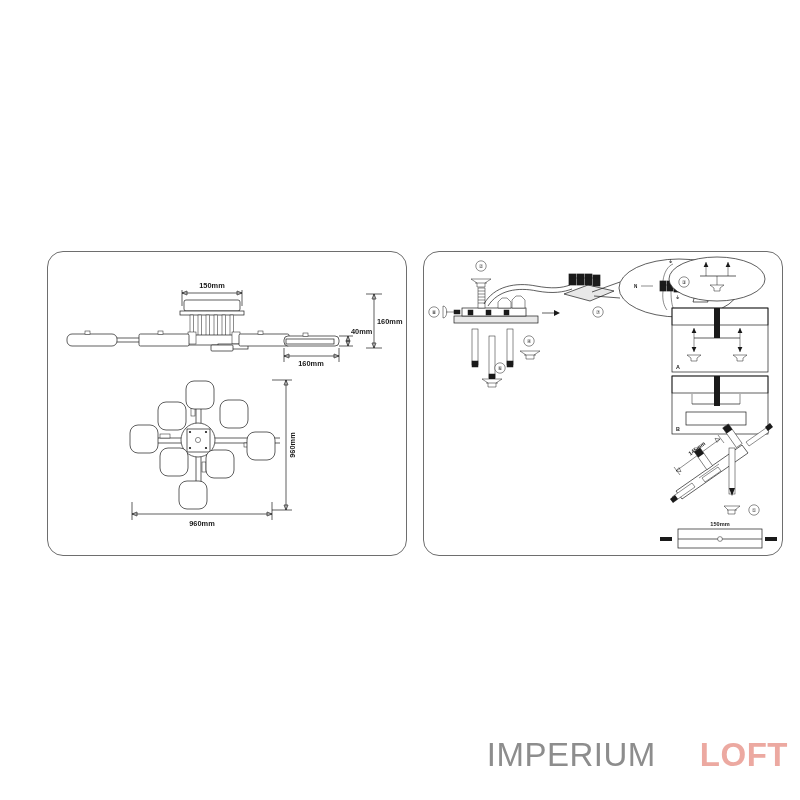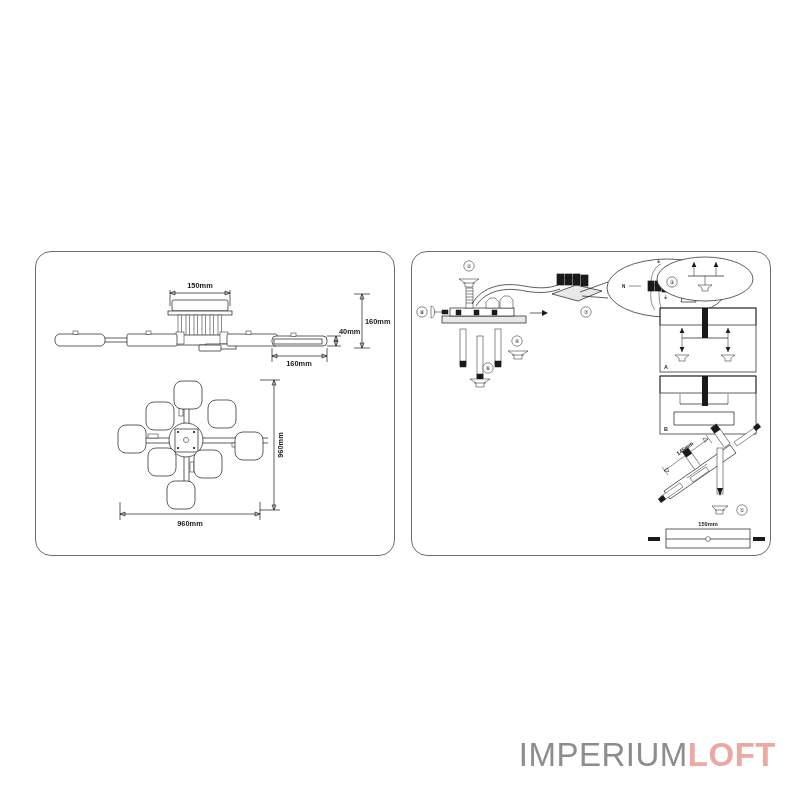--- a/index.html
+++ b/index.html
@@ -1,39 +1,39 @@
 <!DOCTYPE html>
 <html><head>
 <meta charset="utf-8">
 <style>
   html,body{margin:0;padding:0;background:#ffffff;}
   body{width:800px;height:800px;position:relative;overflow:hidden;
        font-family:"Liberation Sans",sans-serif;color:#1a1a1a;}
-  .sheet{position:absolute;inset:0;}
+  .sheet{position:absolute;inset:0;margin-left:12px;}
 
   .panel{position:absolute;border:1.1px solid #6e6e6e;border-radius:16px;background:#fff;}
   #panel-left{left:35px;top:251px;width:358px;height:303px;}
   #panel-right{left:411px;top:251px;width:358px;height:303px;}
 
   svg{display:block;overflow:visible;}
   .ln{stroke:#1a1a1a;fill:none;}
   .thin{stroke-width:.7;}
   .vthin{stroke-width:.5;}
   .fillw{fill:#ffffff;}
   .fillg{fill:#e8e8e8;}
   .fillk{fill:#1a1a1a;}
   .dim{font-size:7.4px;font-weight:bold;fill:#1a1a1a;font-family:"Liberation Sans",sans-serif;}
   .dimsm{font-size:5.6px;font-weight:bold;fill:#1a1a1a;font-family:"Liberation Sans",sans-serif;}
   .lbl{font-size:5.4px;font-weight:bold;fill:#1a1a1a;font-family:"Liberation Sans",sans-serif;}
   .stepnum{font-size:5.1px;fill:#1a1a1a;font-family:"Liberation Sans",sans-serif;text-anchor:middle;}
   .wlbl{font-size:4.6px;font-weight:bold;fill:#1a1a1a;font-family:"Liberation Sans",sans-serif;}
 
   #brand{position:absolute;left:526px;top:735px;width:250px;height:40px;
          display:flex;align-items:center;justify-content:flex-end;
-         font-size:33px;letter-spacing:.5px;font-weight:300;}
+         font-size:33px;letter-spacing:.5px;font-weight:300;gap:44px;}
   #brand .a{color:#8d8d8d;}
   #brand .b{color:#eca9a1;font-weight:bold;}
 </style>
 </head>
 <body>
 
 <div class="sheet">
 
   <div class="panel" id="panel-left">
     <svg width="358" height="303" viewBox="0 0 358 303">

